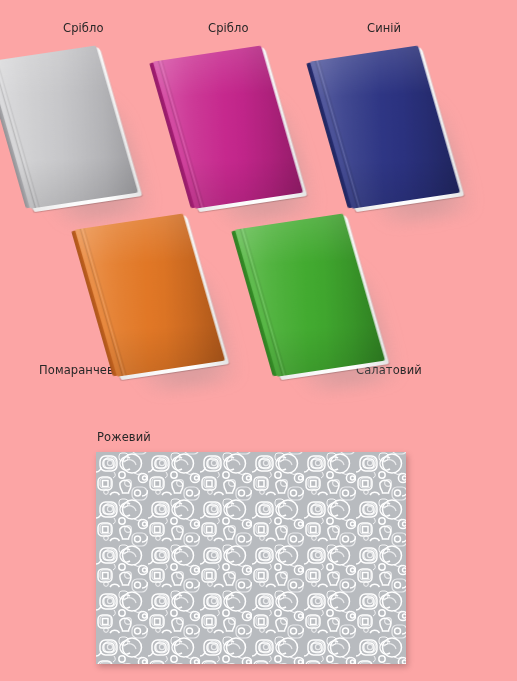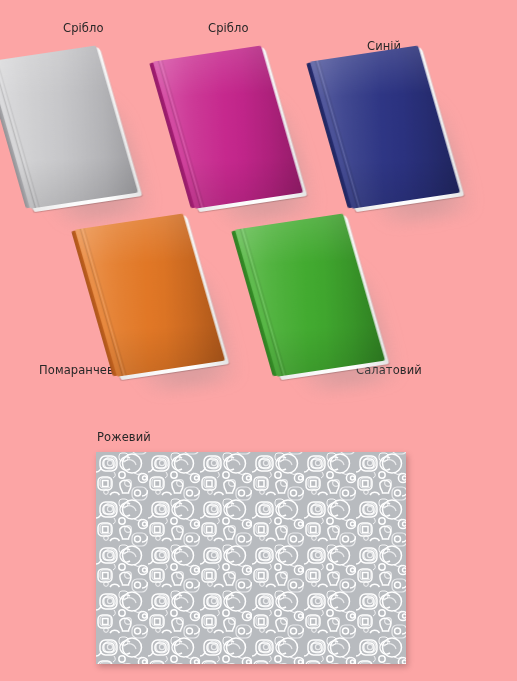--- a/index.html
+++ b/index.html
@@ -182,21 +182,21 @@
       <div class="cover">
         <div class="cover-face" style="background:linear-gradient(105deg,#d23a9b 0%,#c92d90 28%,#c4268c 60%,#a81f77 100%);"></div>
         <div class="hinge a"></div>
         <div class="hinge b"></div>
         <div class="hinge c"></div>
         <div class="cover-sheen"></div>
       </div>
     </div>
   </div>
 
-  <div class="label" style="left:367px; top:39px;">
+  <div class="label" style="left:367px; top:21px;">
     <span>Синій</span>
   </div>
   <div class="book" style="left:330px; top:50px;">
     <div class="book-shadow"></div>
     <div class="book-inner">
       <div class="pages2"></div>
       <div class="pages"></div>
       <div class="spine-edge" style="background:linear-gradient(90deg,#1d2259,#2f3680);"></div>
       <div class="cover">
         <div class="cover-face" style="background:linear-gradient(105deg,#3b4291 0%,#323a87 30%,#2c3382 62%,#242a6b 100%);"></div>

